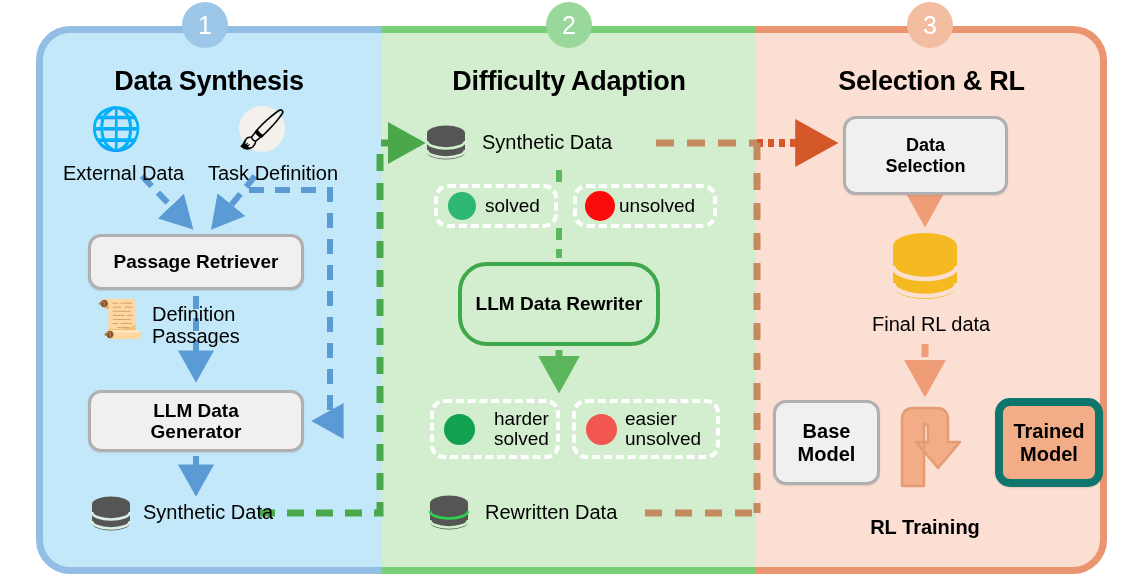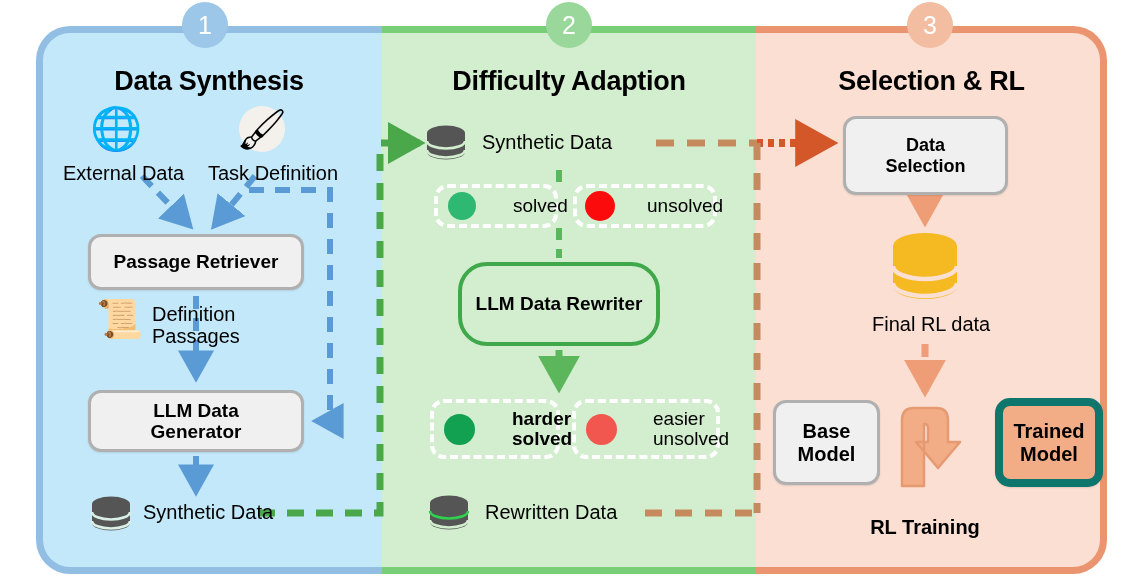--- a/index.html
+++ b/index.html
@@ -72,21 +72,21 @@
        background:#f4f1ec;border-radius:50%;width:46px;height:46px;
        display:flex;align-items:center;justify-content:center;}
   #docs{left:96px;top:300px;font-size:38px;}
 
   
   .db{position:absolute;z-index:22;}
 
   
   .pill{position:absolute;box-sizing:border-box;
         border:4px dashed #ffffff;border-radius:14px;
-        display:flex;align-items:center;z-index:22;gap:28px;}
+        display:flex;align-items:center;z-index:22;}
   .dot{border-radius:50%;flex:0 0 auto;}
   .pilltxt{font-size:19px;line-height:1.05;white-space:nowrap;}
 
   
   #wires{position:absolute;left:0;top:0;width:1143px;height:586px;z-index:15;}
 
   #rlTrain{position:absolute;left:845px;top:492px;width:160px;
            text-align:center;font-size:20px;font-weight:bold;z-index:22;margin-top:24px;}
 </style>
 </head>
@@ -210,21 +210,21 @@
     <span class="dot" style="width:30px;height:30px;background:#fb0b0b;"></span>
     <span class="pilltxt" style="margin-left:4px;">unsolved</span>
   </div>
 
   <div id="boxRewriter">
     <span>LLM Data Rewriter</span>
   </div>
 
   <div class="pill" style="left:430px;top:399px;width:130px;height:60px;padding-left:10px;">
     <span class="dot" style="width:31px;height:31px;background:#12a150;"></span>
-    <span class="pilltxt" style="margin-left:9px;font-weight:bold;">
+    <span class="pilltxt" style="margin-left:19px;">
       <span style="display:block">harder</span>
       <span style="display:block">solved</span>
     </span>
   </div>
 
   <div class="pill" style="left:572px;top:399px;width:148px;height:60px;padding-left:10px;">
     <span class="dot" style="width:31px;height:31px;background:#f1564f;"></span>
     <span class="pilltxt" style="margin-left:8px;">
       <span style="display:block">easier</span>
       <span style="display:block">unsolved</span>

